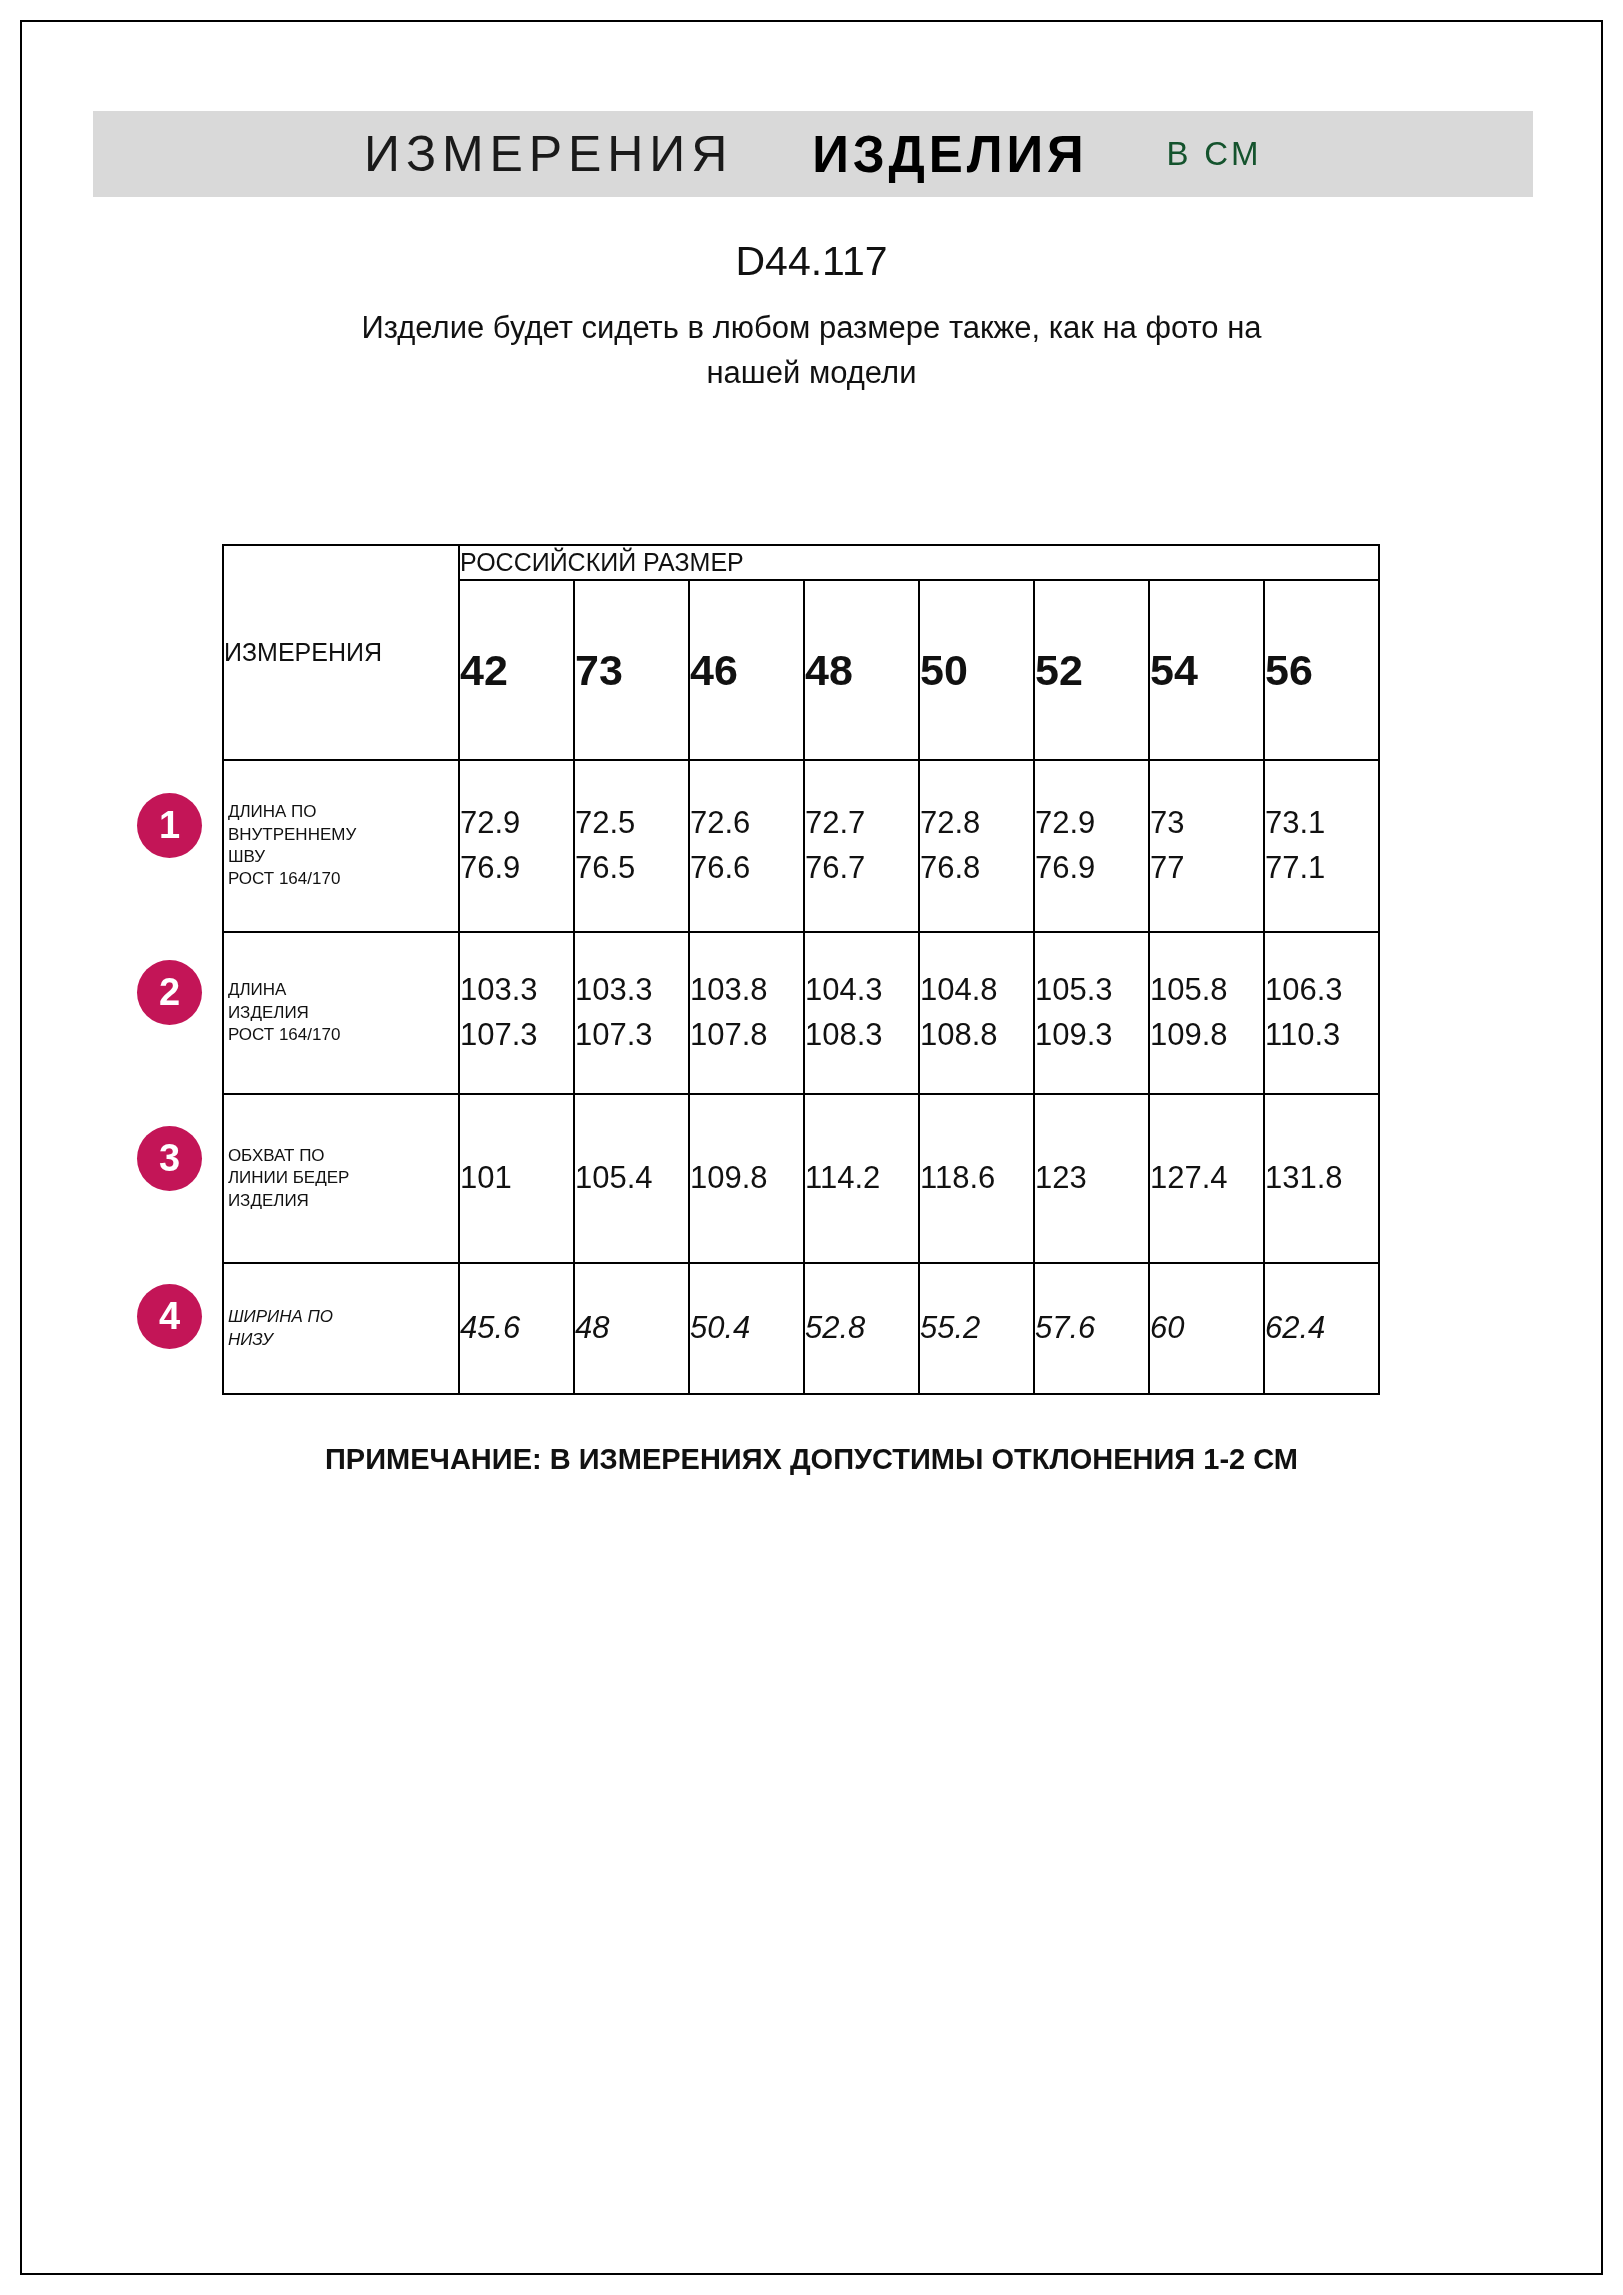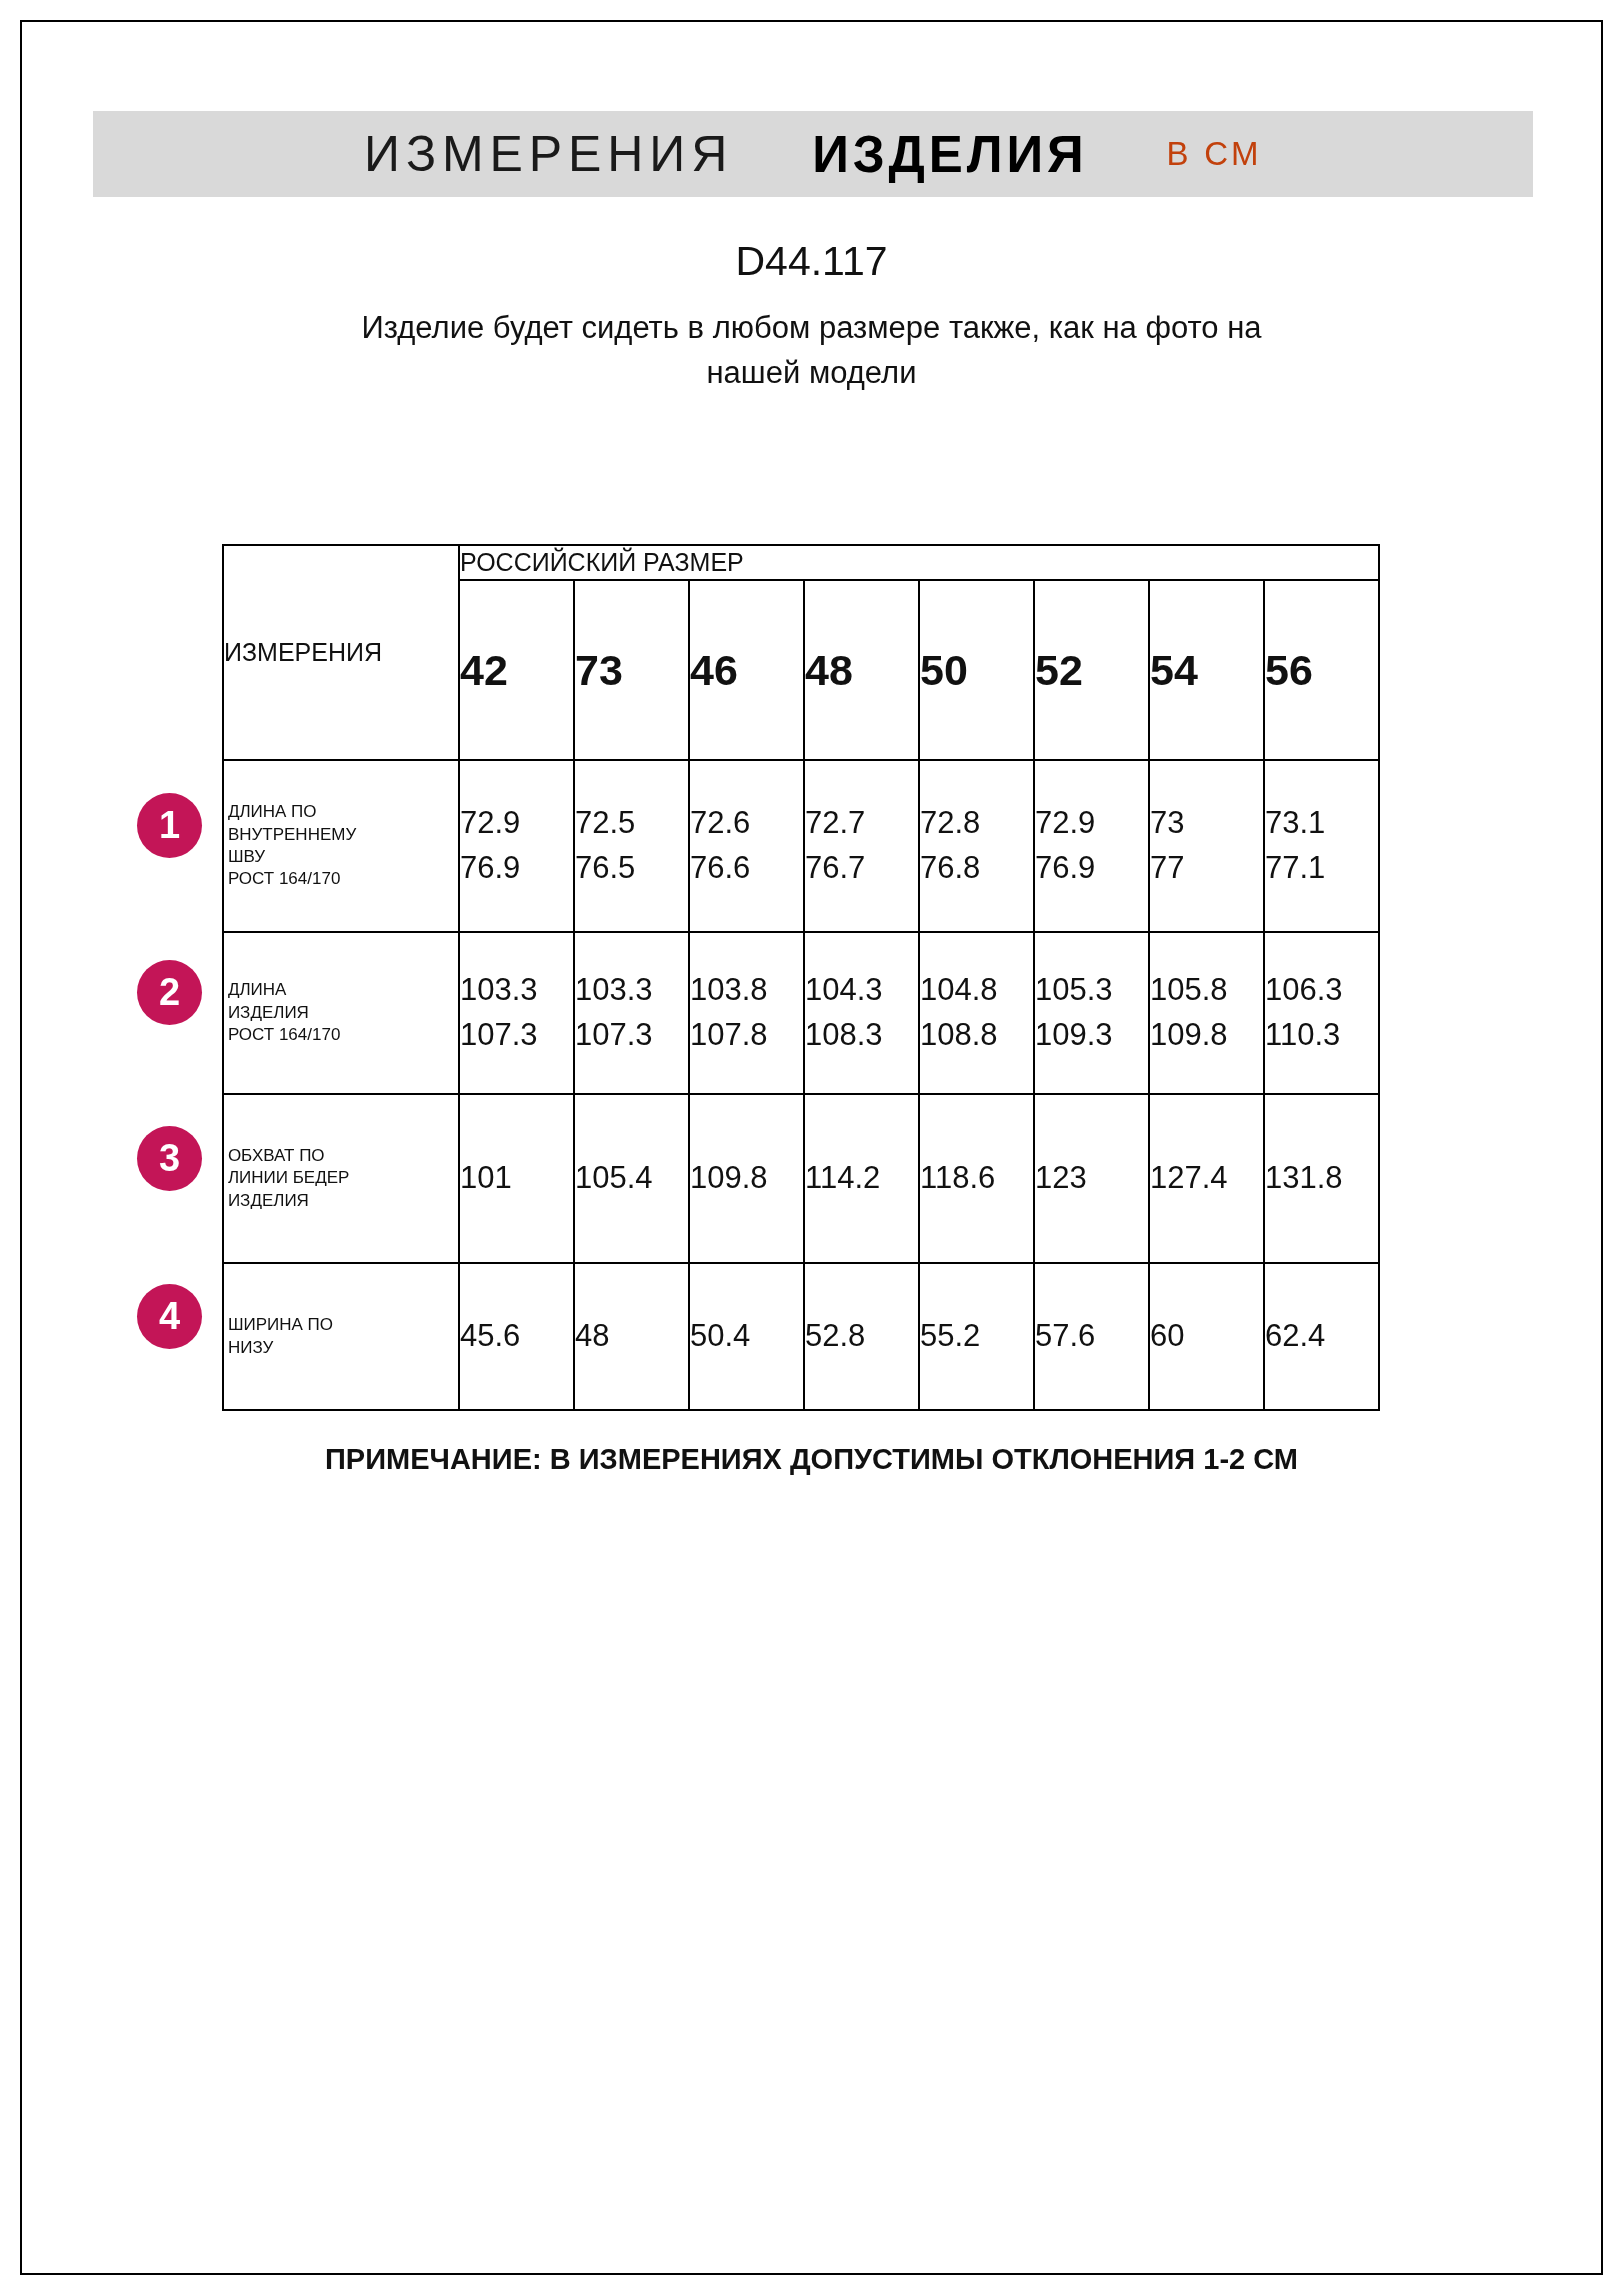--- a/index.html
+++ b/index.html
@@ -14,21 +14,21 @@
     position: absolute; left: 19.6px; top: 19.6px; right: 19.6px; bottom: 19.6px;
     border: 2px solid #000;
   }
   .title-bar {
     position: absolute; left: 93px; top: 111px; width: 1440px; height: 86px;
     background: #D9D9D9;
     display: flex; align-items: center; justify-content: center; gap: 79px;
   }
   .title-word1 { font-size: 50px; letter-spacing: 5.9px; color: #1a1a1a; }
   .title-word2 { font-size: 51px; font-weight: bold; letter-spacing: 3.9px; color: #000; }
-  .title-unit  { font-size: 33px; letter-spacing: 3.3px; color: #c2410c; }
+  .title-unit  { font-size: 33px; letter-spacing: 3.3px; color: #14532d; }
   .model-code {
     position: absolute; top: 230px; left: 0; width: 100%;
     text-align: center; font-size: 41px; margin-top: 8px;
   }
   .description {
     position: absolute; top: 306px; left: 0; width: 100%;
     text-align: center; font-size: 31px; line-height: 1.45;
     white-space: pre-line;
   }
   table.size-table {
@@ -158,21 +158,21 @@
 ИЗДЕЛИЯ</td>
           <td class="value-cell">101</td>
           <td class="value-cell">105.4</td>
           <td class="value-cell">109.8</td>
           <td class="value-cell">114.2</td>
           <td class="value-cell">118.6</td>
           <td class="value-cell">123</td>
           <td class="value-cell">127.4</td>
           <td class="value-cell">131.8</td>
         </tr>
-        <tr style="height: 147px;">
+        <tr style="height: 131px; font-style: italic;">
           <td class="label-cell">ШИРИНА ПО
 НИЗУ</td>
           <td class="value-cell">45.6</td>
           <td class="value-cell">48</td>
           <td class="value-cell">50.4</td>
           <td class="value-cell">52.8</td>
           <td class="value-cell">55.2</td>
           <td class="value-cell">57.6</td>
           <td class="value-cell">60</td>
           <td class="value-cell">62.4</td>

